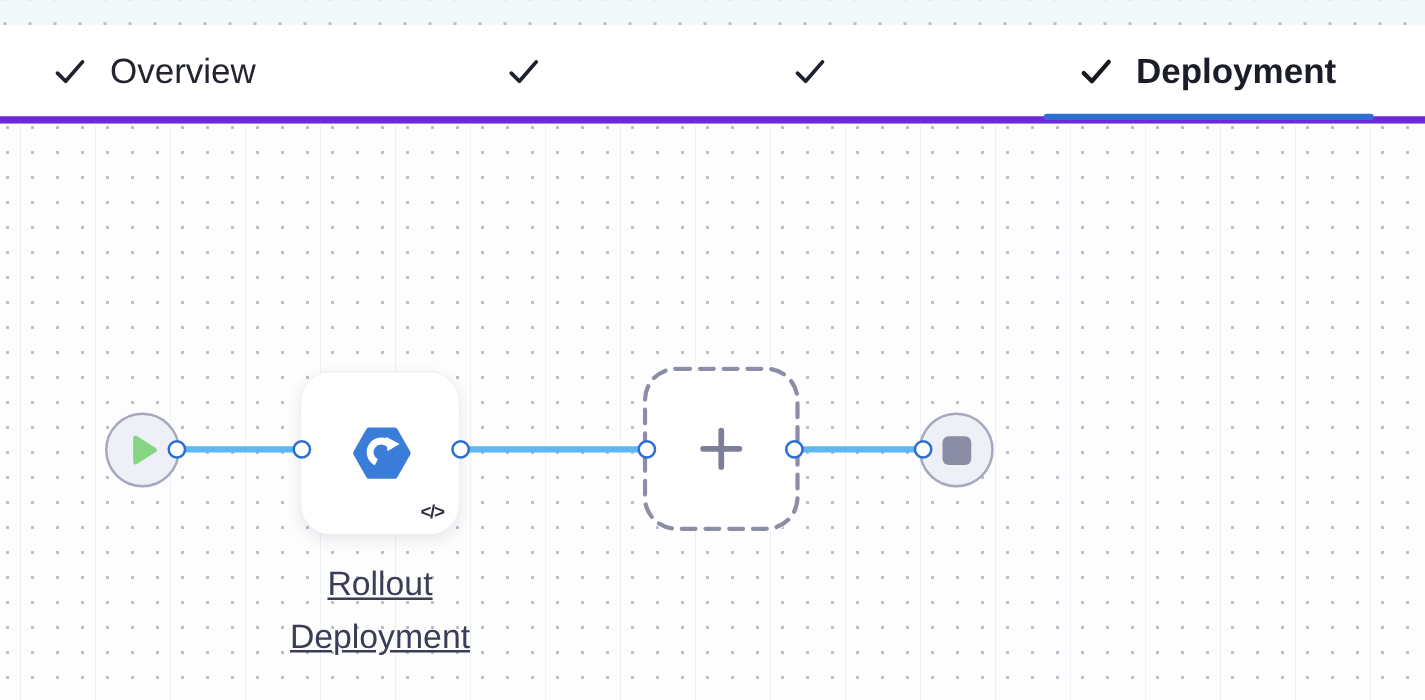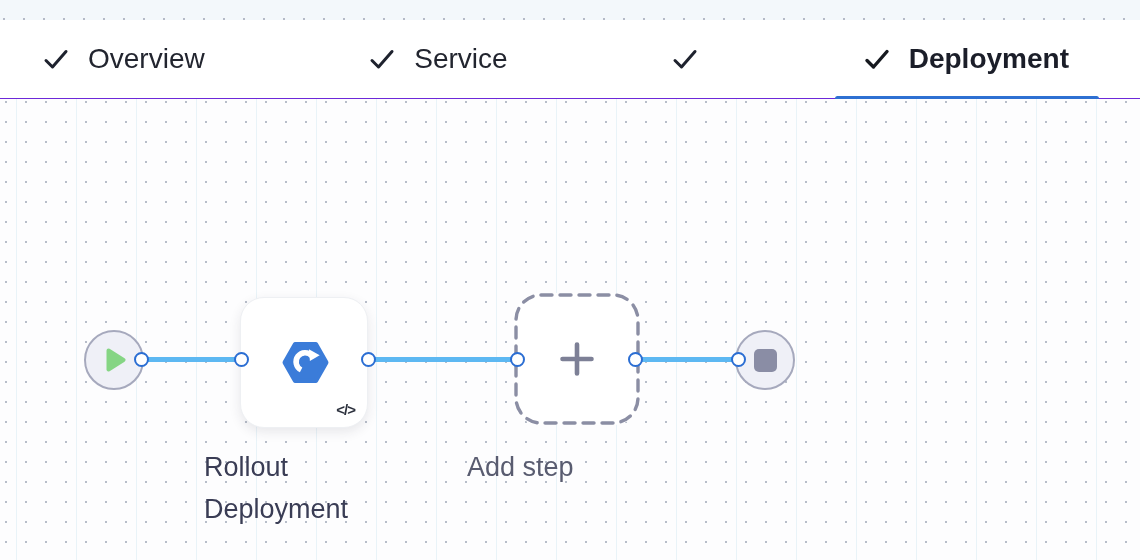--- a/index.html
+++ b/index.html
@@ -12,21 +12,21 @@
     background-color: #f3f8fb;
     background-image: radial-gradient(circle, #b4bac7 1.1px, rgba(0,0,0,0) 1.4px);
     background-size: 20px 20px;
     background-position: 14px 9px;
   }
 
   
   .tab-bar {
     position: absolute; left: 0; top: 20px; width: 1140px; height: 79px;
     background: #ffffff;
-    border-bottom: 1px solid #6d28d9;
+    border-bottom: 6px solid #6d28d9;
     display: flex; align-items: center; justify-content: space-between;
     padding: 0 71px 0 42px;
   }
   .tab {
     position: relative; height: 100%;
     display: flex; align-items: center; gap: 18px;
     font-size: 28px; color: #22252f; font-weight: 500;
     cursor: pointer; white-space: nowrap;
   }
   .tab.active { font-weight: 700; color: #1b1e29; }
@@ -91,43 +91,42 @@
     position: absolute; left: 514px; top: 194px; width: 126px; height: 132px;
     background: #ffffff; border-radius: 26px; z-index: 2; cursor: pointer;
   }
   .add-step-node svg.dash-border { position: absolute; left: 0; top: 0; display: block; }
   .add-step-node .plus-wrap {
     position: absolute; inset: 0; display: flex; align-items: center; justify-content: center;
   }
 
   
   .node-label {
-    position: absolute; color: #3a3d55;
-    font-size: 27px; line-height: 42px; z-index: 3;
+    position: absolute; text-align: center; color: #3a3d55;
+    font-size: 27px; line-height: 42px; z-index: 3; text-decoration: underline;
   }
   .label-step { left: 204px; top: 347px; width: 200px; }
   .label-add  { left: 467px; top: 347px; width: 220px; color: #595c70; }
 </style>
 </head>
 <body>
 
 <div class="top-strip"></div>
 
 <div class="tab-bar">
   <div class="tab">
     <svg class="check" viewBox="0 0 28 28">
       <path d="M4 15.5 L10.5 22 L24 6.5" fill="none" stroke="#1e222e" stroke-width="3" stroke-linecap="round" stroke-linejoin="round"></path>
     </svg>
     <span>Overview</span>
   </div>
   <div class="tab">
     <svg class="check" viewBox="0 0 28 28">
       <path d="M4 15.5 L10.5 22 L24 6.5" fill="none" stroke="#1e222e" stroke-width="3" stroke-linecap="round" stroke-linejoin="round"></path>
     </svg>
-    <span>Service</span>
   </div>
   <div class="tab">
     <svg class="check" viewBox="0 0 28 28">
       <path d="M4 15.5 L10.5 22 L24 6.5" fill="none" stroke="#1e222e" stroke-width="3" stroke-linecap="round" stroke-linejoin="round"></path>
     </svg>
   </div>
   <div class="tab active">
     <svg class="check" viewBox="0 0 28 28">
       <path d="M4 15.5 L10.5 22 L24 6.5" fill="none" stroke="#16191f" stroke-width="3.4" stroke-linecap="round" stroke-linejoin="round"></path>
     </svg>
@@ -173,15 +172,14 @@
   </div>
 
   <div class="port" style="left:134px"></div>
   <div class="port" style="left:234px"></div>
   <div class="port" style="left:361px"></div>
   <div class="port" style="left:510px"></div>
   <div class="port" style="left:628px"></div>
   <div class="port" style="left:731px"></div>
 
   <div class="node-label label-step">Rollout Deployment</div>
-  <div class="node-label label-add">Add step</div>
 
 </div>
 
 </body></html>

